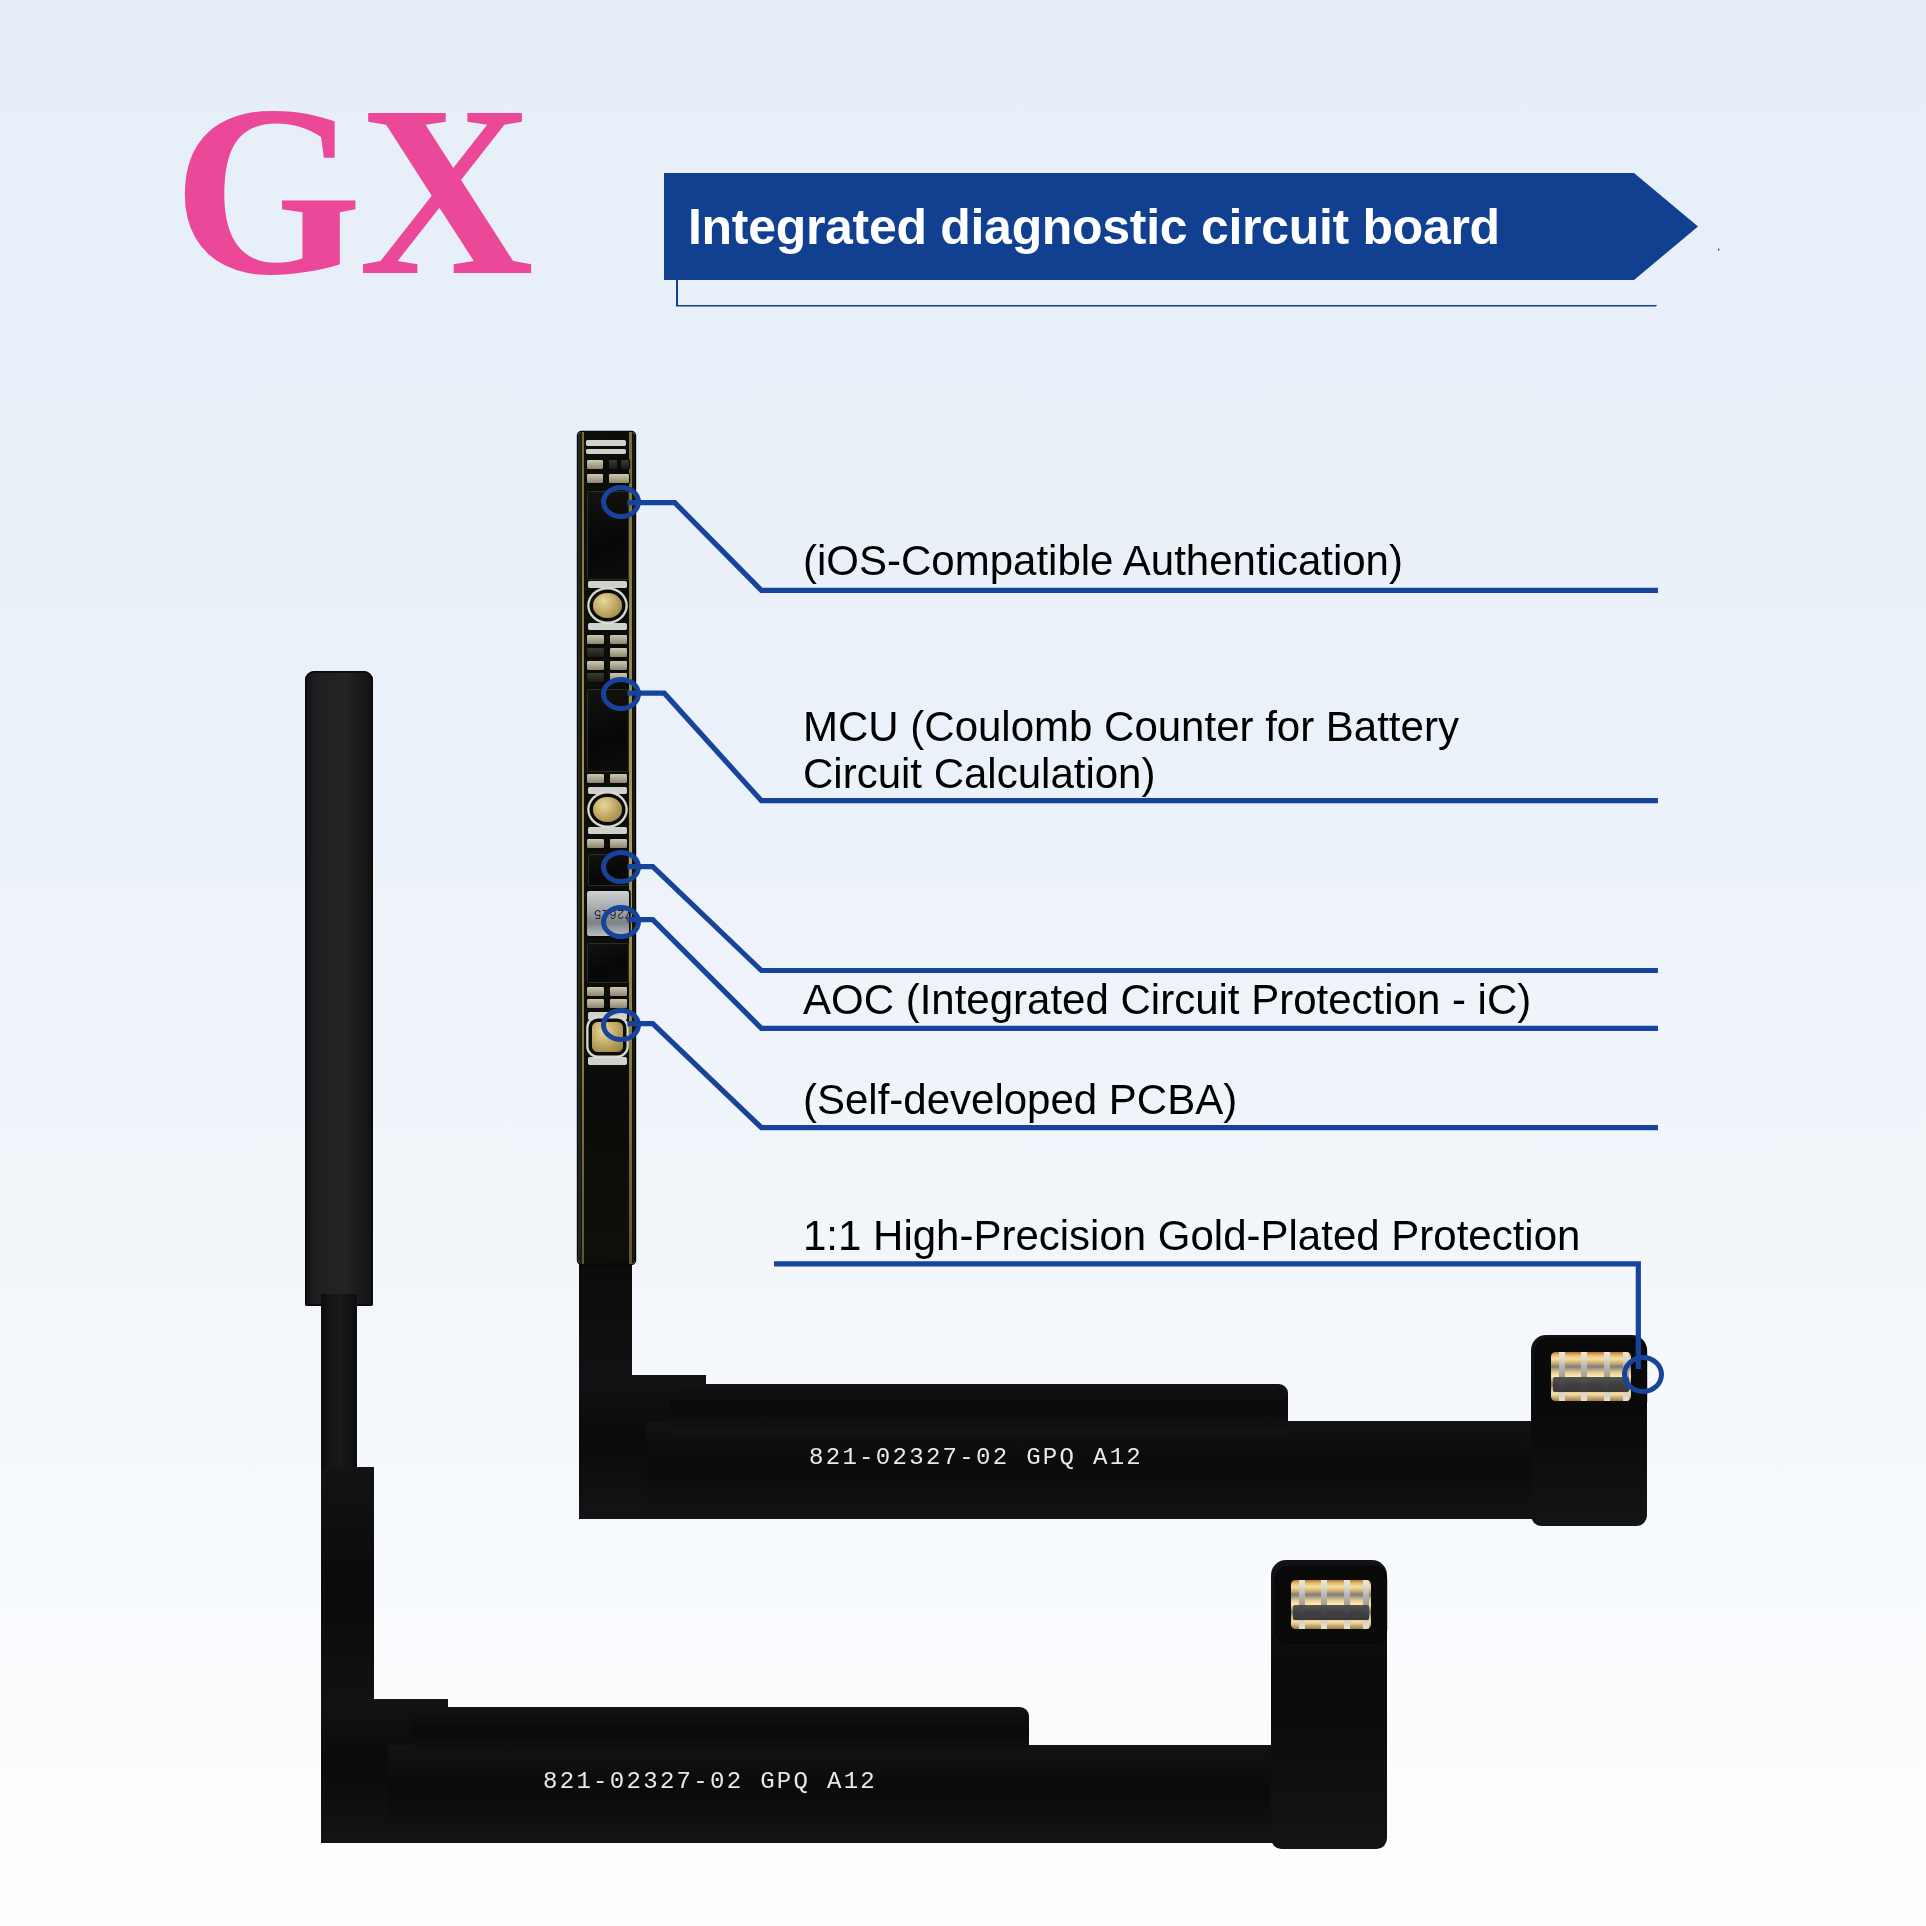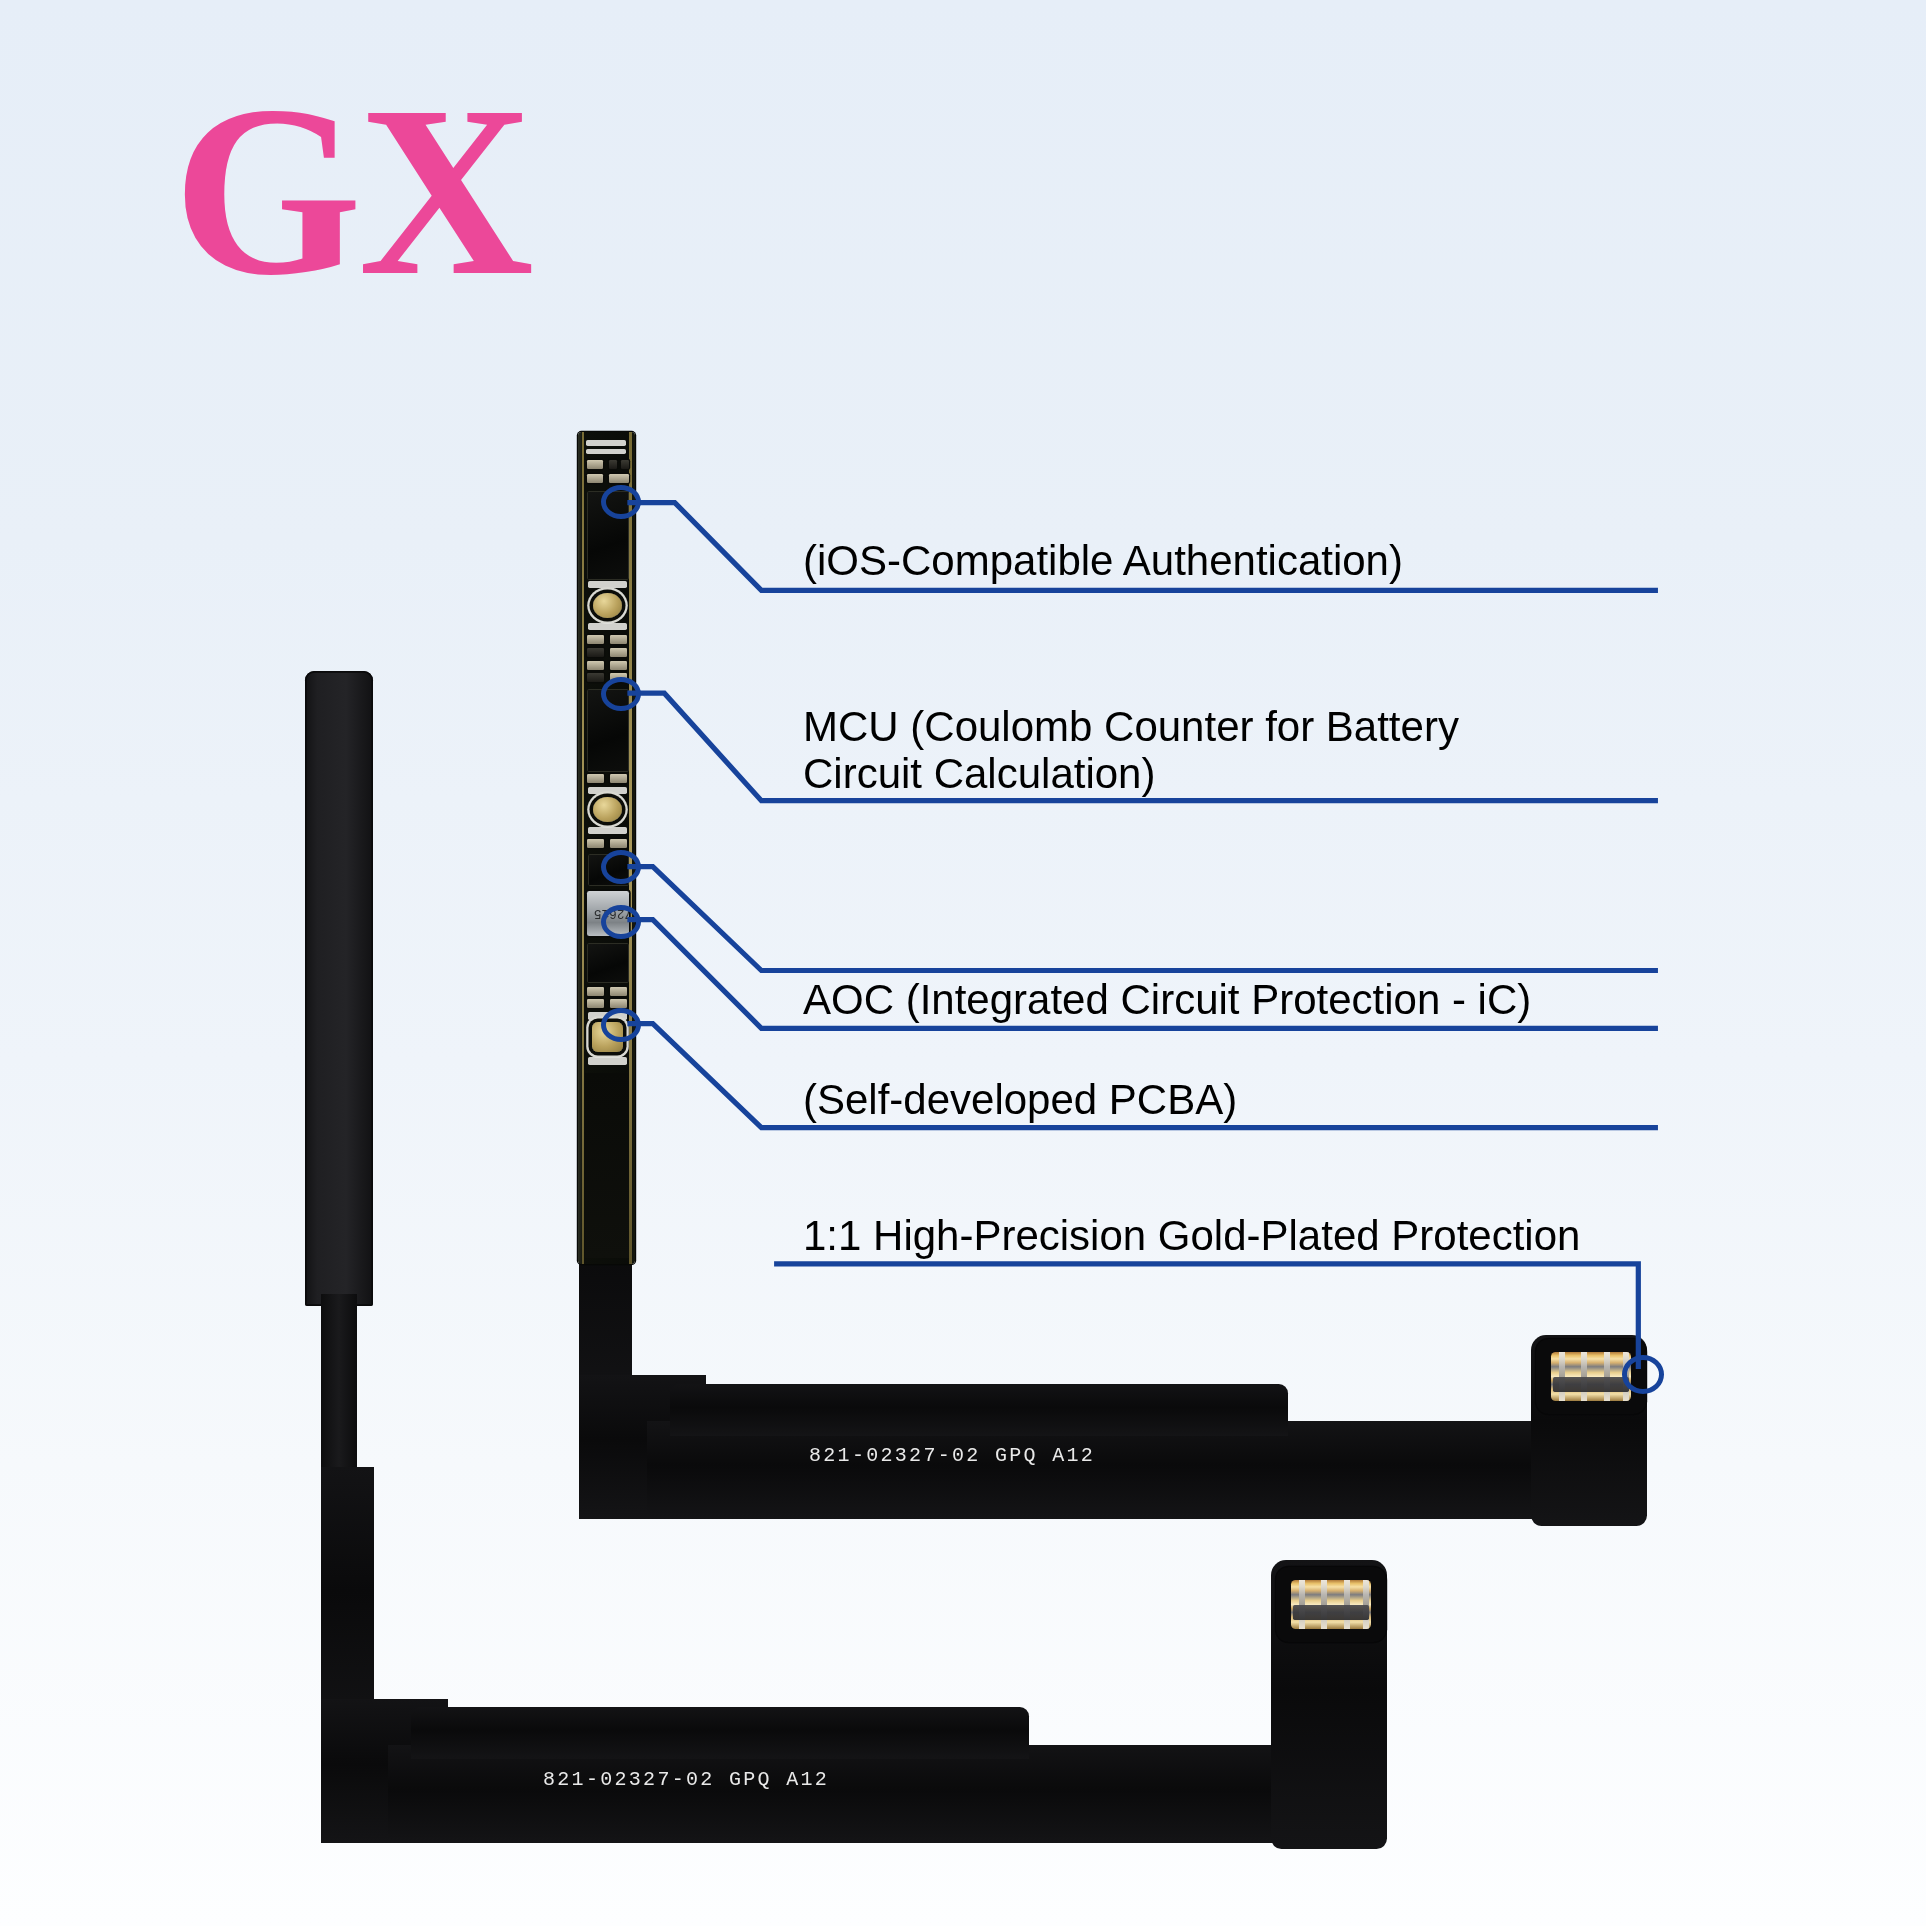--- a/index.html
+++ b/index.html
@@ -61,21 +61,21 @@
   }
   #left-bar-stem{
     left:321px;top:1294px;width:36px;height:191px;
     background:linear-gradient(90deg,#0d0d0e,#1a1a1c,#0c0c0d);
   }
 
   
   .cable-arm{background:linear-gradient(180deg,#131315 0%,#0a0a0b 45%,#141416 100%);}
   .cable-id{
     position:absolute;color:#e9e9e9;font-family:"Liberation Mono",monospace;
-    font-size:20px;letter-spacing:2.3px;white-space:nowrap;
+    font-size:24px;letter-spacing:2.3px;white-space:nowrap;
   }
 
   
   #pcb{
     left:578px;top:432px;width:57px;height:832px;
     background:linear-gradient(90deg,#2a2d22 0%,#0d0f0a 10%,#0a0c08 88%,#16180f 100%);
     border-radius:3.5px;
     overflow:hidden;
     box-shadow:0 0 0 1.2px #070806;
   }
@@ -116,20 +116,26 @@
   .conn-bar{position:absolute;left:2.3px;right:2.3px;height:15px;
     background:linear-gradient(180deg,#4a4a4d,#2b2b2e);border-radius:1.7px;opacity:.92;}
 </style>
 </head>
 <body>
 
 <div class="stage">
 
   <div class="abs" id="logo">GX</div>
 
+  <div class="abs" id="banner-wrap">
+    <div id="banner-outline"></div>
+    <div id="banner-fill">
+      <span id="banner-title">Integrated diagnostic circuit board</span>
+    </div>
+  </div>
 
   <div class="abs" id="left-bar"></div>
   <div class="abs" id="left-bar-stem"></div>
 
   <div class="abs flex-black cable-arm" style="left:579px;top:1098px;width:53px;height:324px;"></div>
 
   <div class="abs flex-black cable-arm" style="left:579px;top:1375px;width:127px;height:144px;border-radius:0 0 15px 0;"></div>
 
   <div class="abs flex-black cable-arm" style="left:647px;top:1421px;width:999px;height:98px;border-radius:0 0 10.4px 10.4px;"></div>
 

